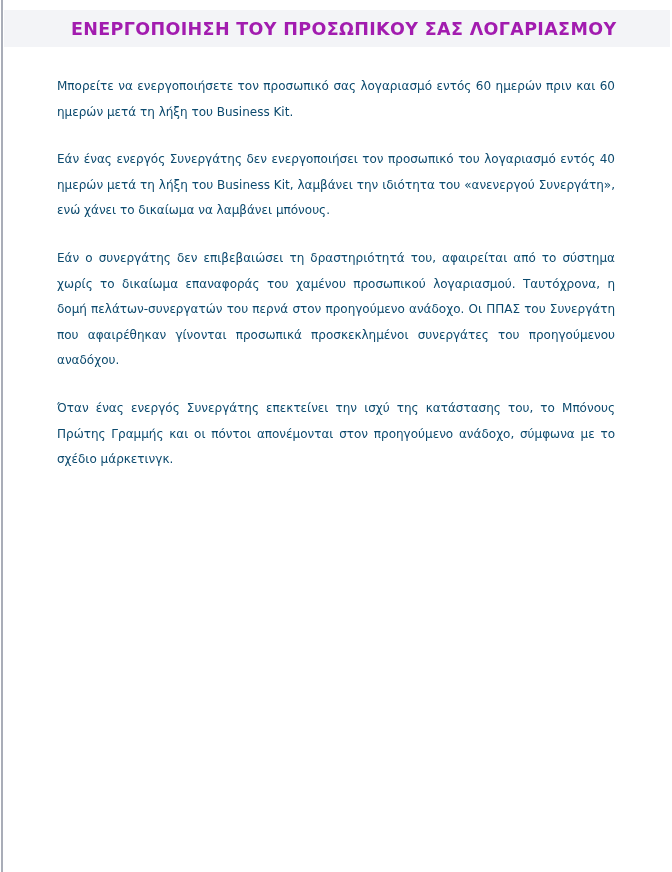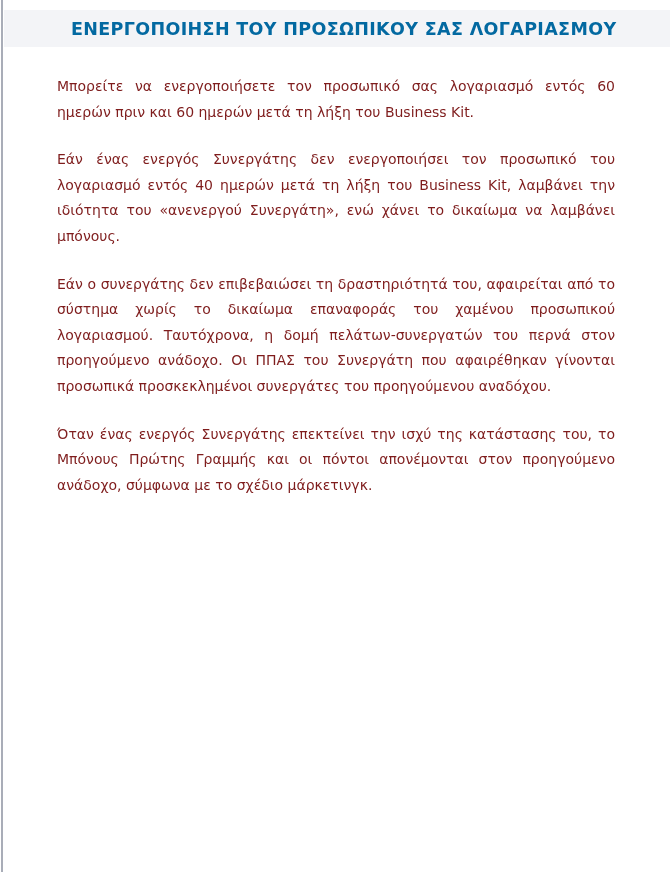--- a/index.html
+++ b/index.html
@@ -43,39 +43,39 @@
     background: #f3f4f7;
   }
   .header-title {
     position: absolute;
     left: 71px;
     top: 10px;
     width: 590px;
     height: 37px;
     display: flex;
     align-items: center;
-    color: #0369a1;
+    color: #a21caf;
     font-size: 17.5px;
     font-weight: bold;
     letter-spacing: 0.35px;
     white-space: nowrap;
     font-family: "DejaVu Sans", "Liberation Sans", sans-serif;
   }
 
   
   .body-copy {
     position: absolute;
     left: 57px;
     top: 74px;
     width: 558px;
   }
   .para {
     margin: 0 0 22px 0;
-    color: #7f1d1d;
-    font-size: 14px;
+    color: #0c4a6e;
+    font-size: 12px;
     line-height: 25.6px;
     text-align: justify;
     text-justify: inter-word;
     font-family: "DejaVu Sans", "Liberation Sans", sans-serif;
     hyphens: manual;
   }
   .para:last-child {
     margin-bottom: 14px;
   }
 </style>

